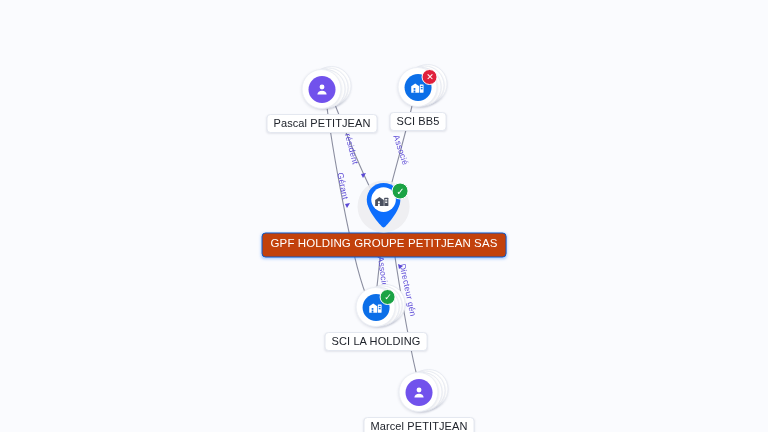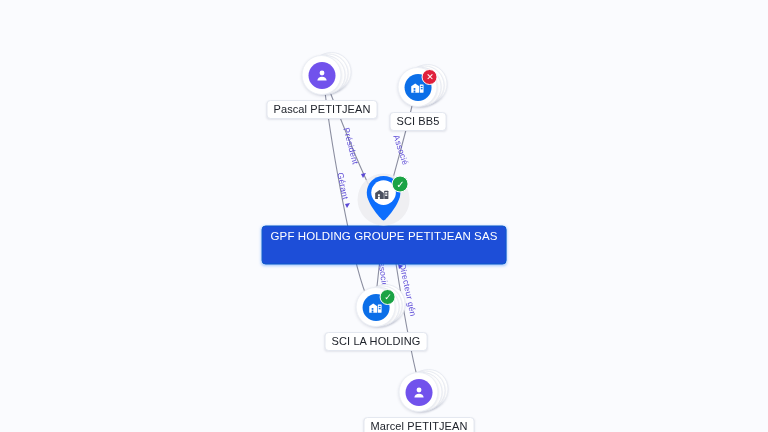--- a/index.html
+++ b/index.html
@@ -143,25 +143,25 @@
     border: 1px solid #e4e8f0;
     border-radius: 4px;
     padding: 2px 6px 3px 6px;
     font-size: 11px;
     color: #20242c;
     white-space: nowrap;
     box-shadow: 0 1px 2px rgba(30,40,80,0.10);
     letter-spacing: .1px;
   }
   .node-label.primary {
-    background: #1d4ed8;
+    background: #c2410c;
     border-color: #0a58ca;
     color: #ffffff;
     font-size: 11.5px;
-    padding: 3px 8px 22px 8px;
+    padding: 3px 8px 8px 8px;
     border-radius: 4px;
     box-shadow: 0 1px 3px rgba(13,110,253,0.35);
   }
 
   
   .edge-label {
     position: absolute;
     font-size: 8.5px;
     color: #5b49d6;
     white-space: nowrap;
@@ -195,21 +195,21 @@
       <polygon points="398,264 403,266 399,269"></polygon>
     </g>
   </svg>
 
   <div class="edge-label" style="left:351px; top:146px; transform: translate(-50%,-50%) rotate(75deg);">Président</div>
   <div class="edge-label" style="left:343px; top:186px; transform: translate(-50%,-50%) rotate(78deg);">Gérant</div>
   <div class="edge-label" style="left:401px; top:150px; transform: translate(-50%,-50%) rotate(72deg);">Associé</div>
   <div class="edge-label" style="left:383px; top:272px; transform: translate(-50%,-50%) rotate(82deg);">Associé</div>
   <div class="edge-label" style="left:408px; top:290px; transform: translate(-50%,-50%) rotate(78deg);">Directeur gén</div>
 
-  <div class="node" style="left:322px; top:86px;">
+  <div class="node" style="left:322px; top:100px;">
     <div class="node-art">
       <div class="stack s1"></div>
       <div class="stack s2"></div>
       <div class="stack s3"></div>
       <div class="disc">
         <div class="inner person">
           <svg width="15" height="15" viewBox="0 0 24 24" fill="#ffffff">
             <circle cx="12" cy="8" r="3.9"></circle>
             <path d="M4.6 20c0-4 3.4-6.2 7.4-6.2s7.4 2.2 7.4 6.2z"></path>
           </svg>

